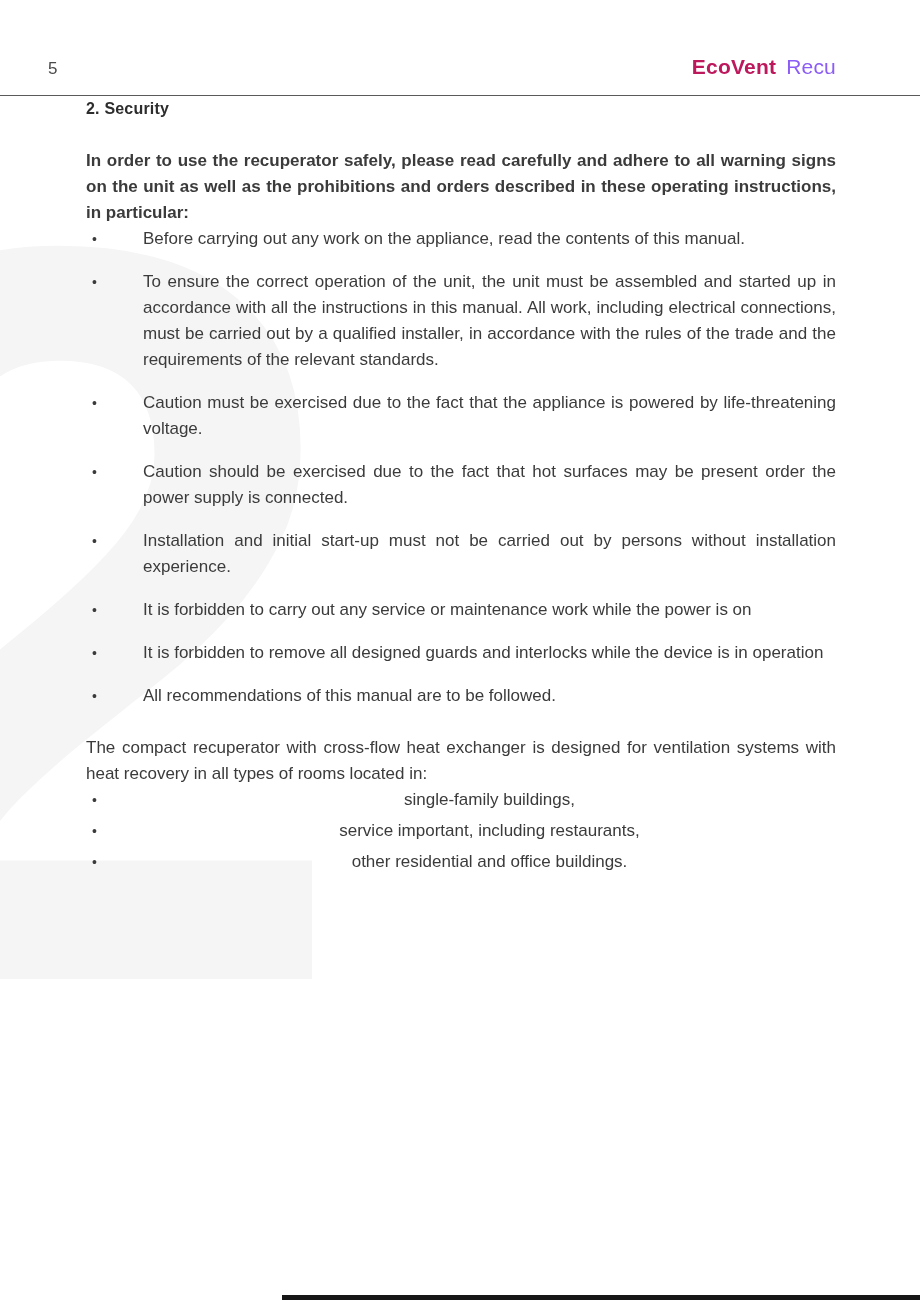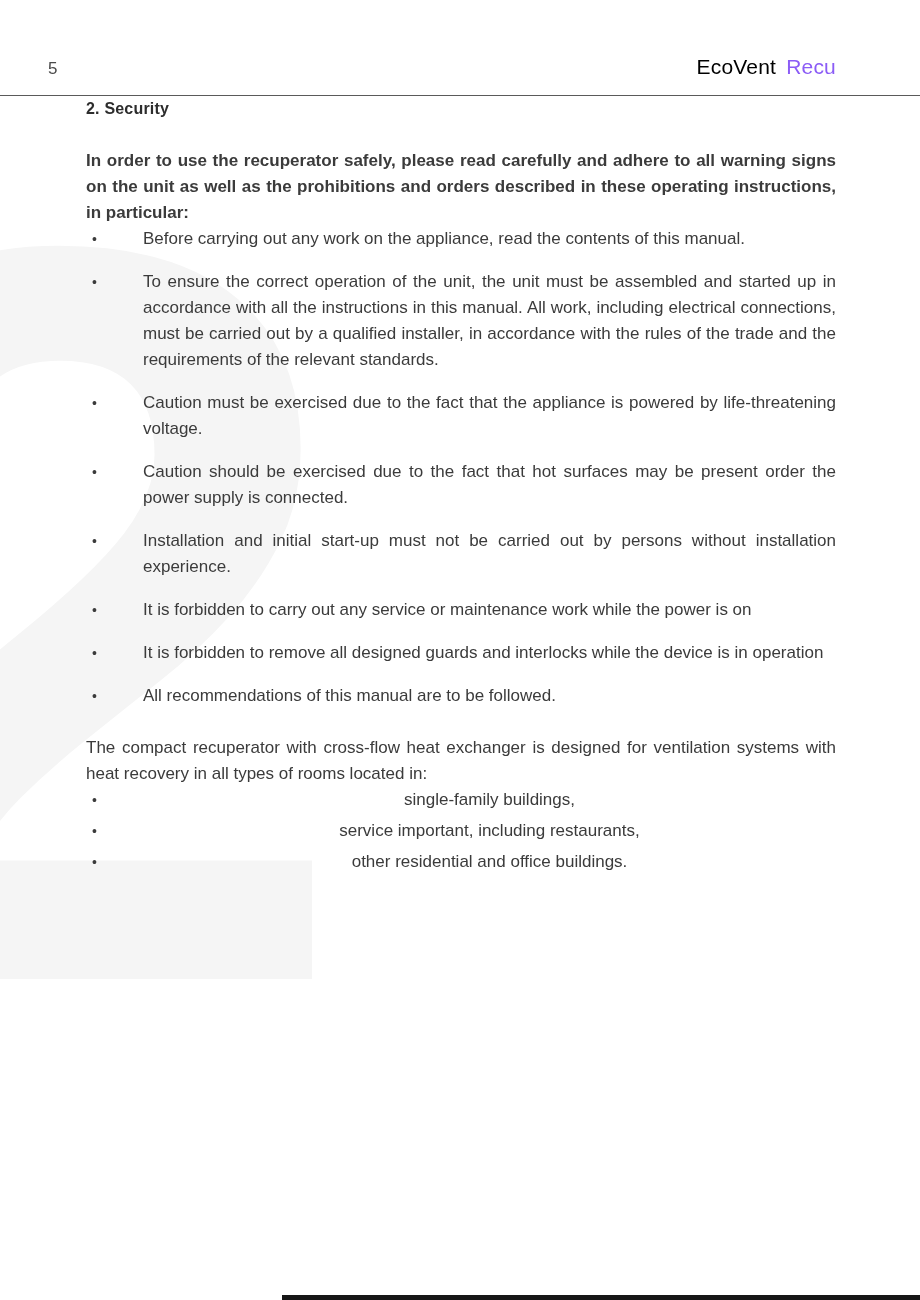--- a/index.html
+++ b/index.html
@@ -39,21 +39,21 @@
     border-bottom: 1px solid #5a5a5a;
   }
   .page-number {
     font-size: 17px;
     color: #4a4a4a;
   }
   .brand {
     font-size: 21px;
     letter-spacing: 0.2px;
   }
-  .brand .brand-bold { font-weight: normal; color: #000000; }
+  .brand .brand-bold { font-weight: bold; color: #be185d; }
   .brand .brand-light { font-weight: normal; color: #8b5cf6; margin-left: 4px; }
 
   
   .content {
     padding: 0 84px 0 86px;
     font-size: 17px;
     line-height: 26px;
   }
 
   h2.section-heading {

